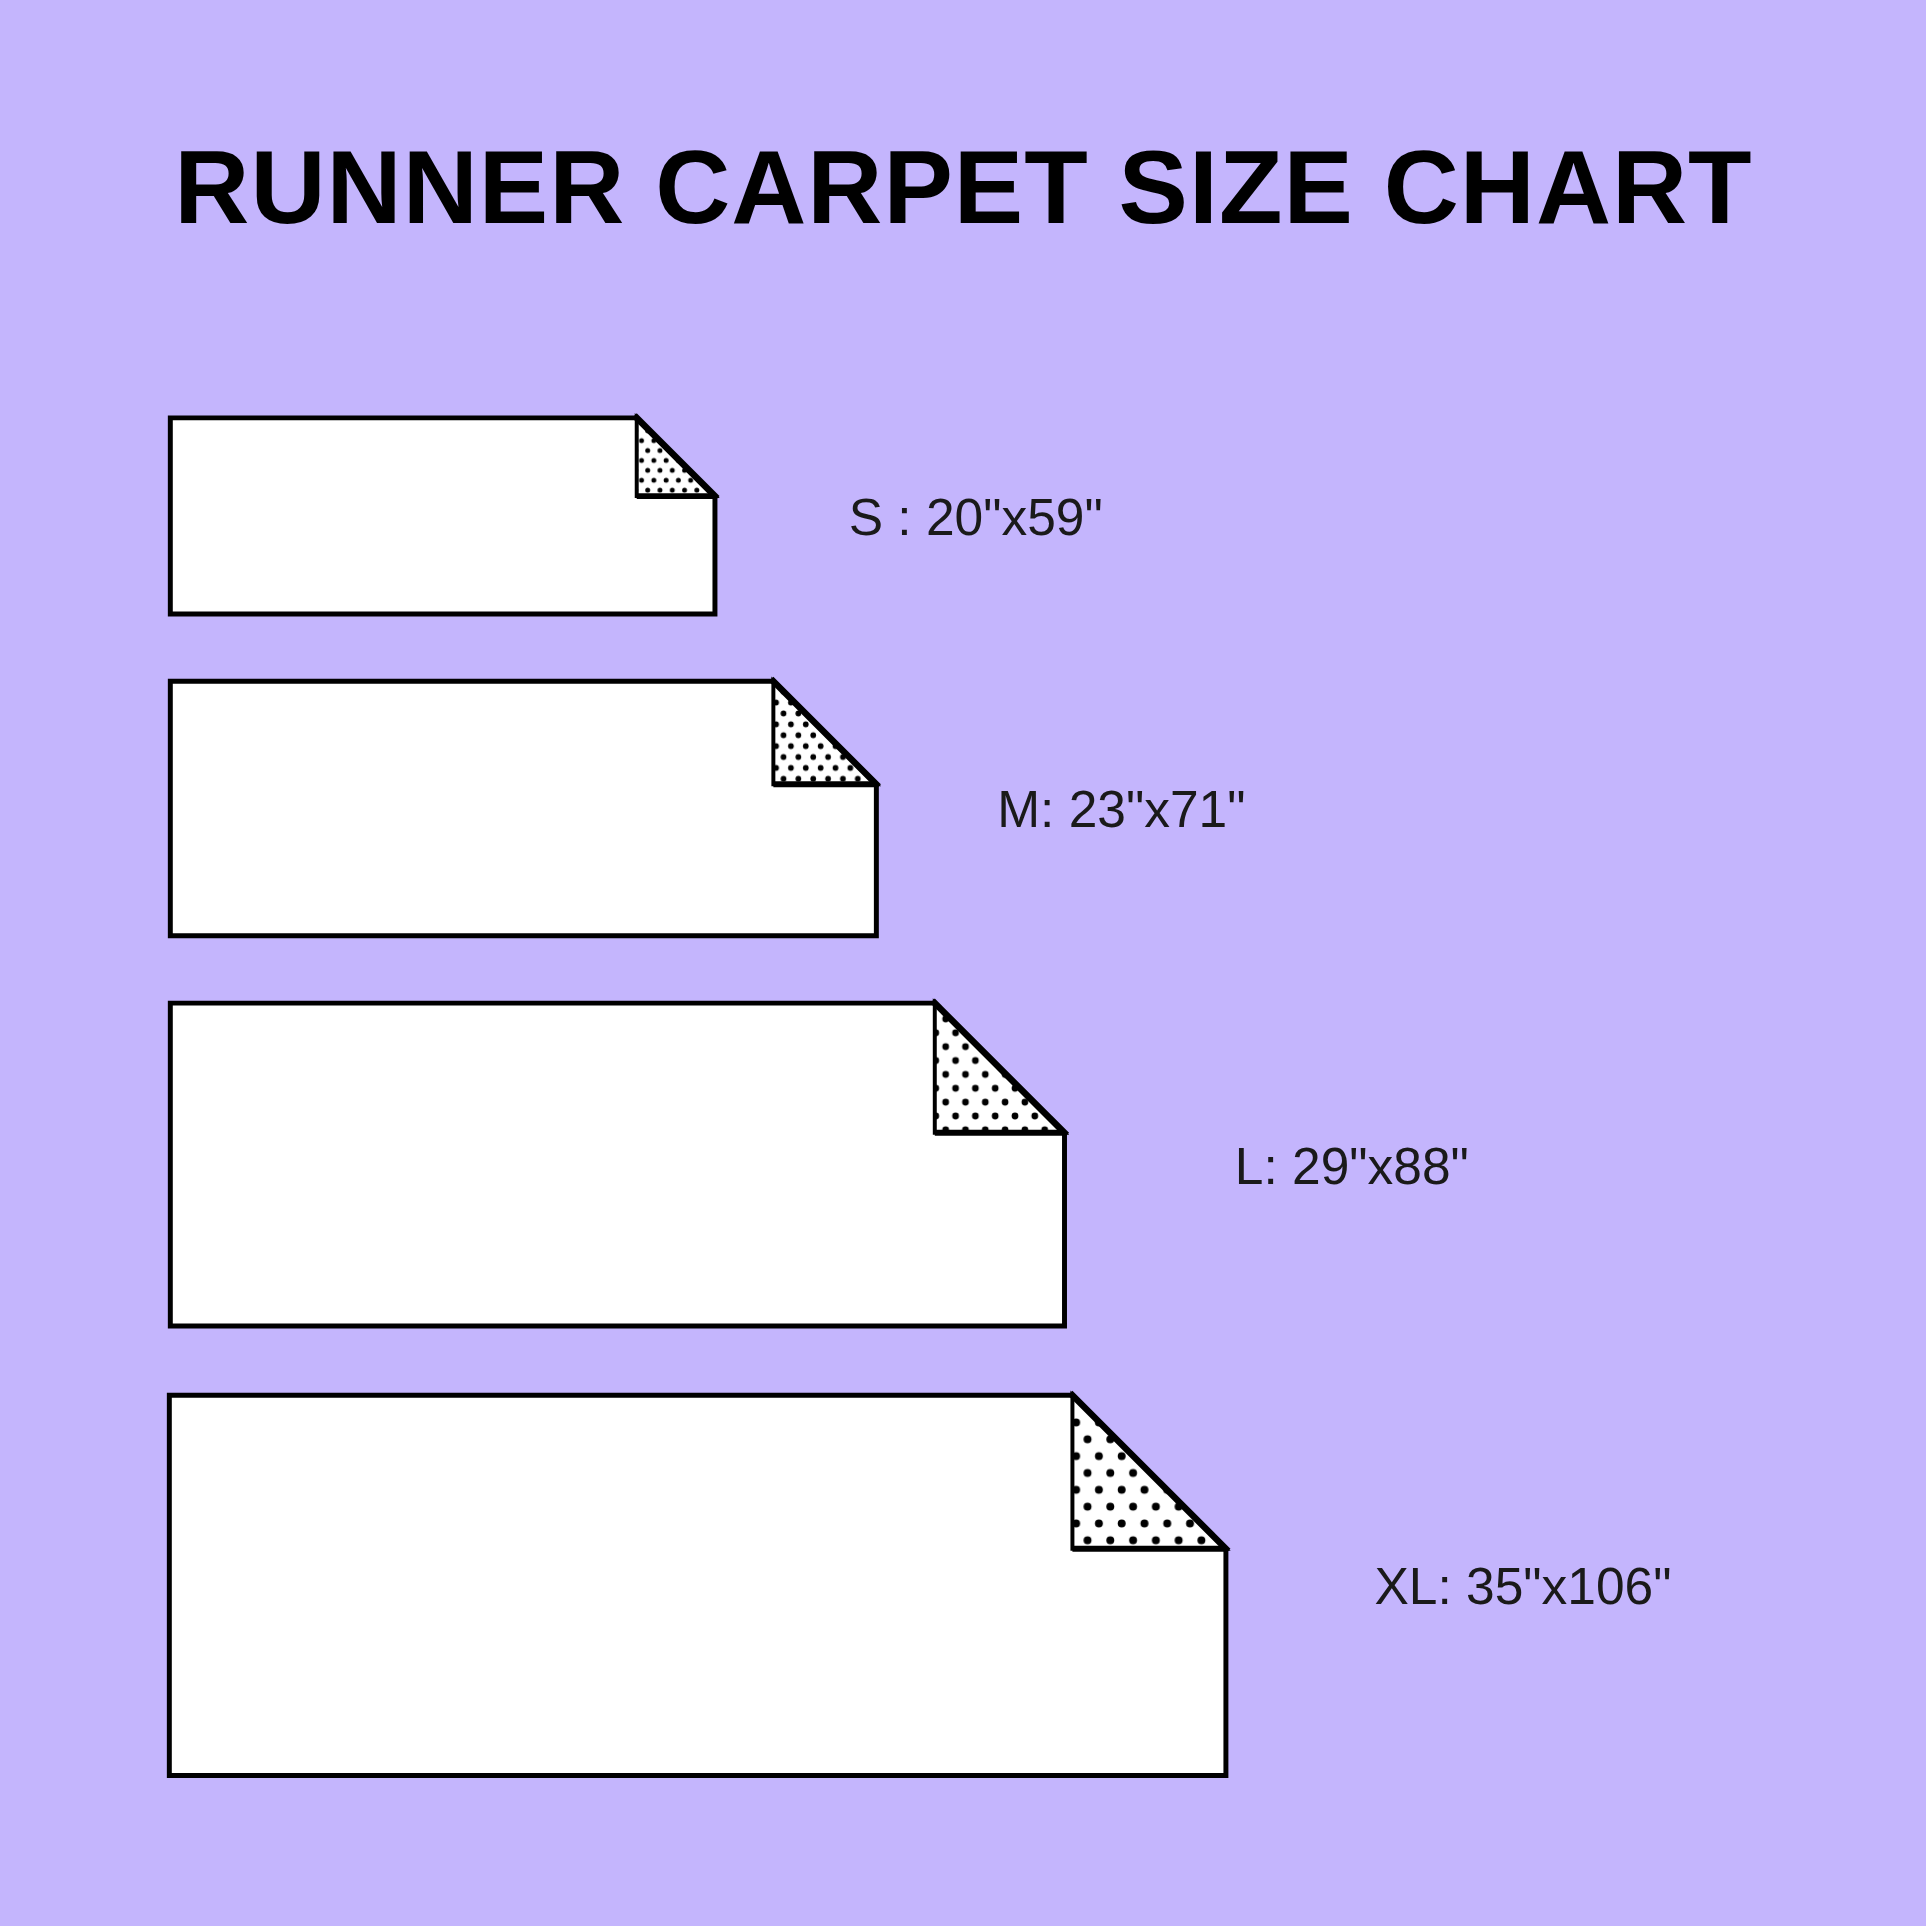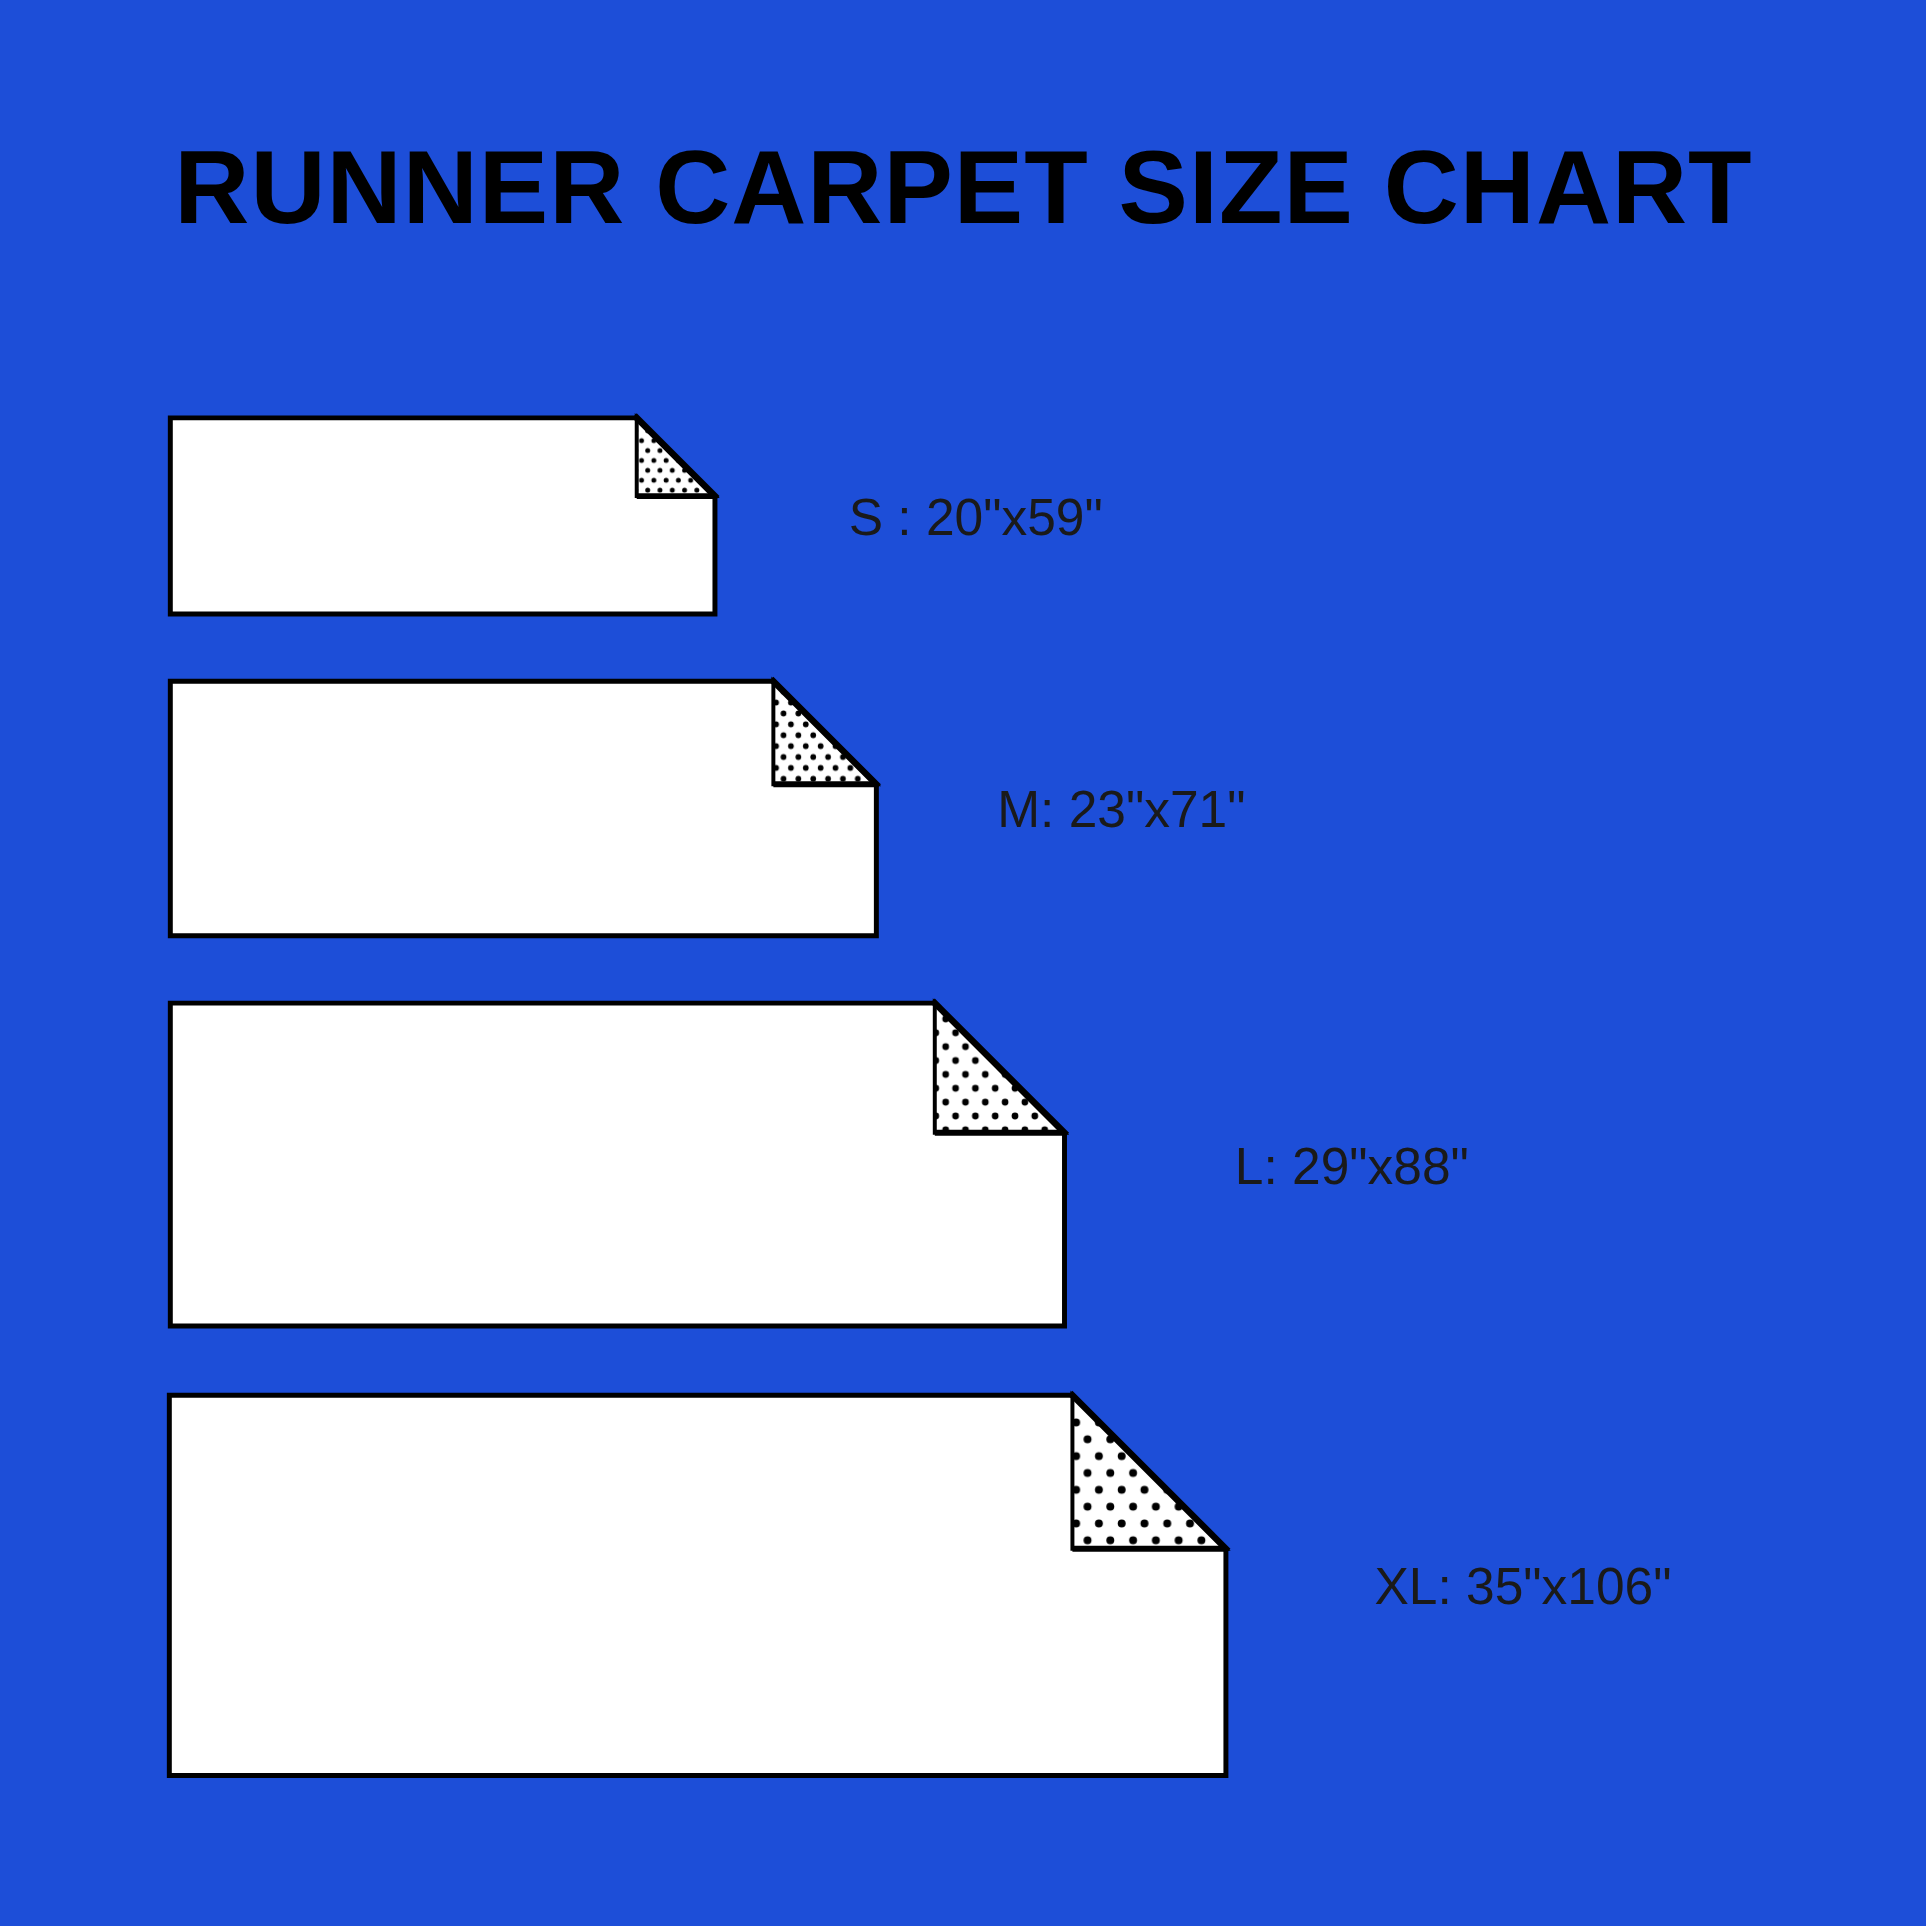--- a/index.html
+++ b/index.html
@@ -1,19 +1,19 @@
 <!DOCTYPE html>
 <html><head>
 <meta charset="utf-8">
 <style>
   html,body{margin:0;padding:0;background:#ffffff;}
   .page{
     position:relative;
     width:1927px;height:1927px;
-    background:#1d4ed8;
+    background:#c4b5fd;
     overflow:hidden;
     font-family:"Liberation Sans","DejaVu Sans",sans-serif;
   }
   .page-title{
     position:absolute;
     top:135px;left:0;right:0;
     margin:0;
     text-align:center;
     font-size:104px;
     font-weight:bold;

